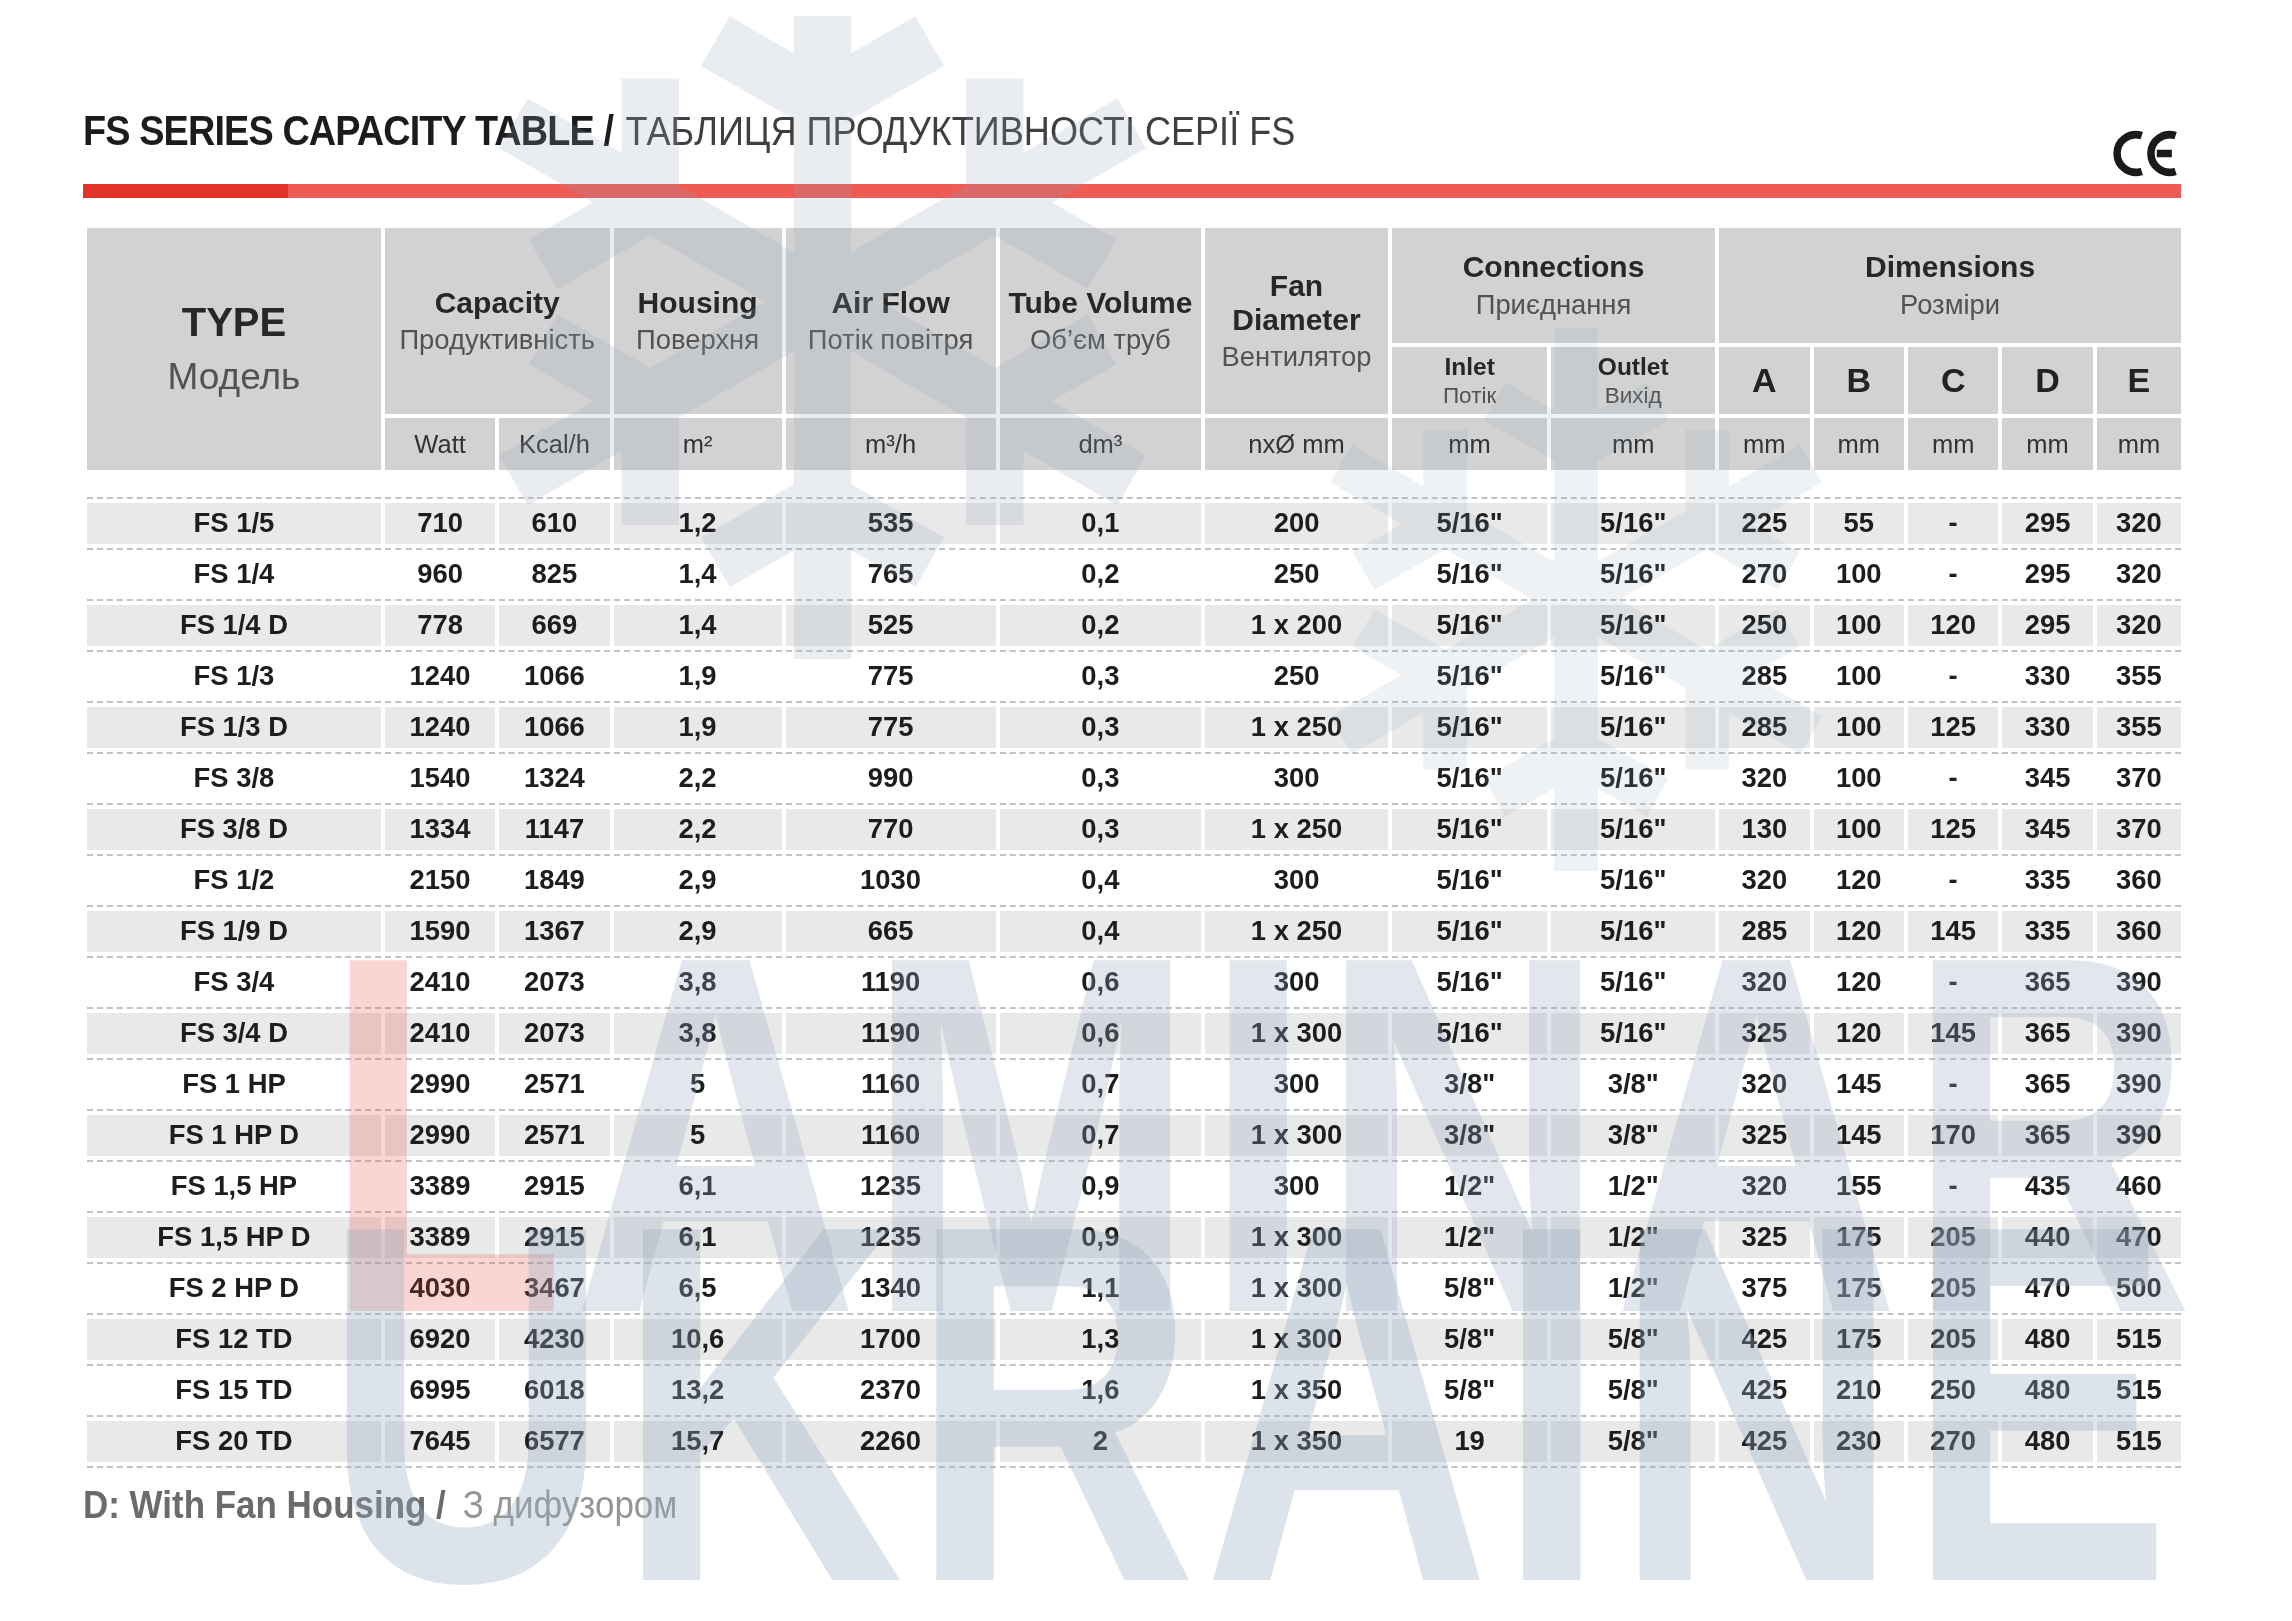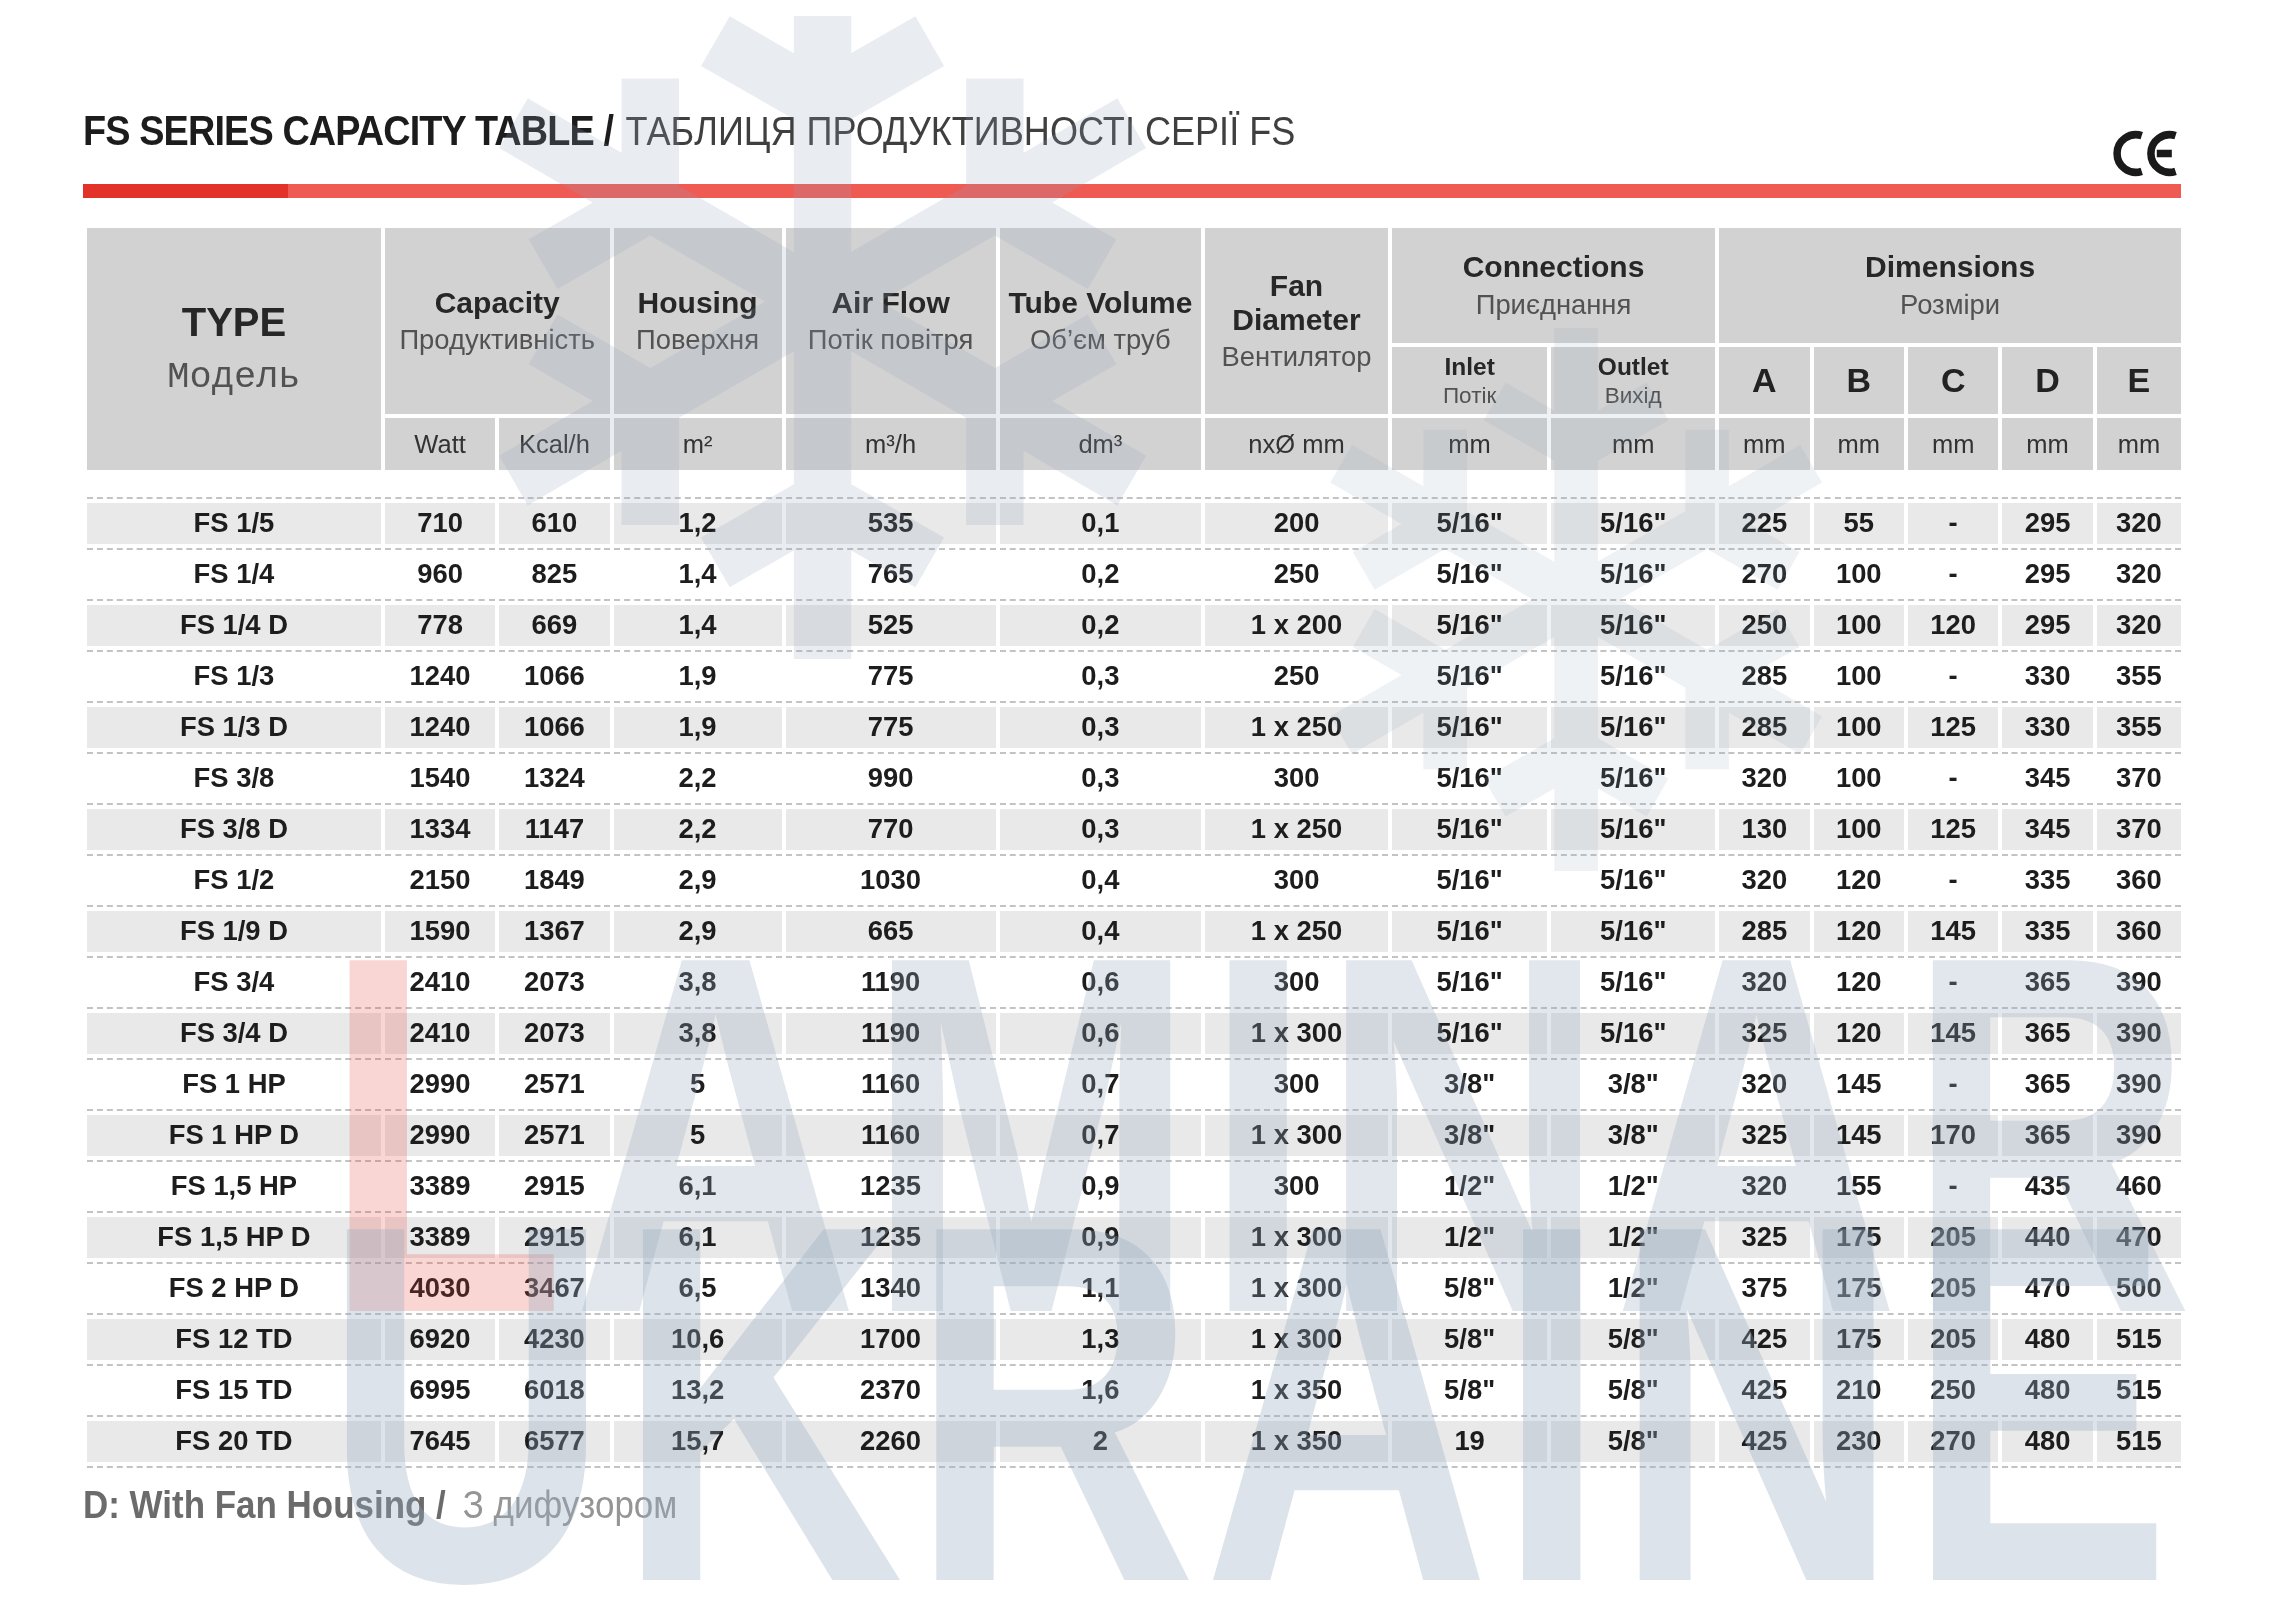--- a/index.html
+++ b/index.html
@@ -37,21 +37,21 @@
     border-collapse:collapse;table-layout:fixed;
   }
   table.cap th,table.cap td{text-align:center;vertical-align:middle;}
   thead th{background:var(--header-bg);border:4.9px solid #fff;}
   tr.h-main th{height:119px;}
   tr.h-sub th{height:71px;}
   tr.h-unit th{height:56px;font-weight:400;font-size:25.5px;color:#333;}
   .en-lab{display:block;font-size:30px;font-weight:700;color:#272727;letter-spacing:0;}
   .uk-lab{display:block;font-size:27.4px;font-weight:400;color:var(--text-gray);margin-top:4.9px;}
   th.type-head .en-lab{font-size:40px;}
-  th.type-head .uk-lab{font-size:37px;margin-top:11.8px;font-family:Liberation Mono, monospace;}
+  th.type-head .uk-lab{font-size:37px;margin-top:11.8px;}
   tr.h-sub .en-lab{font-size:24.5px;}
   tr.h-sub .uk-lab{font-size:22.5px;margin-top:2px;}
   th.dim-letter{font-size:34px;font-weight:700;color:#222;}
   tbody.gap td{height:25.5px;border:none;background:#fff;}
   tbody.rows td{
     height:51px;font-size:27.4px;font-weight:700;color:var(--text-dark);
     border-left:4.9px solid #fff;border-right:4.9px solid #fff;
     border-top:2px dashed var(--dash);border-bottom:2px dashed var(--dash);
   }
   tbody.rows tr.striped td{

